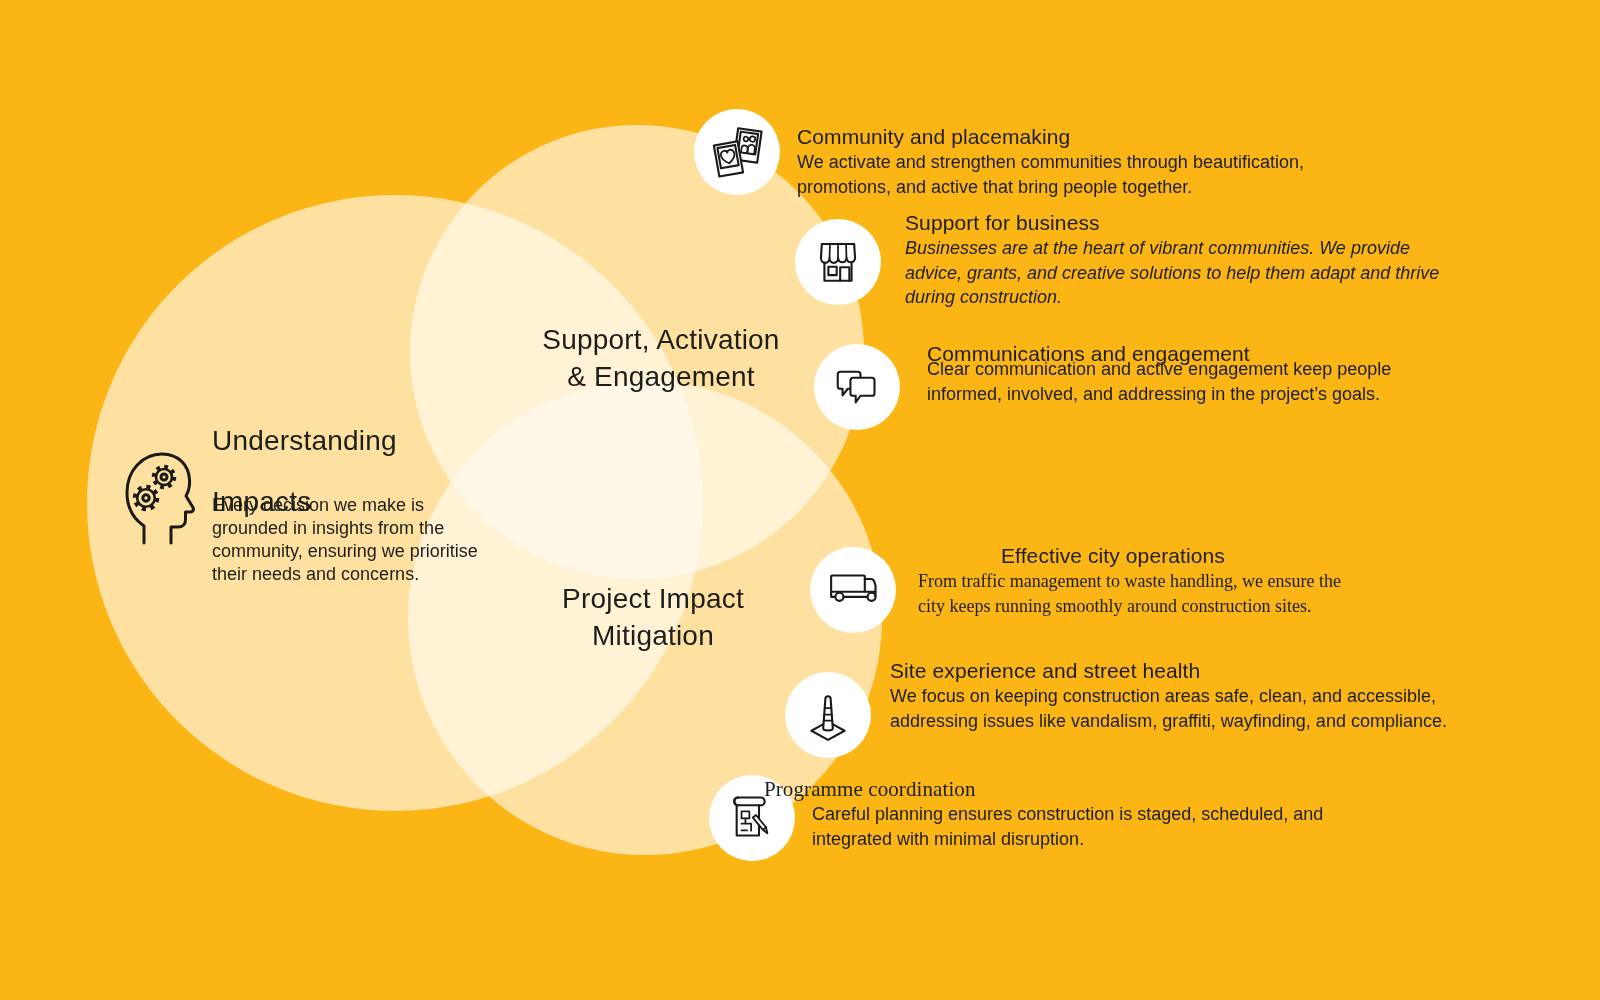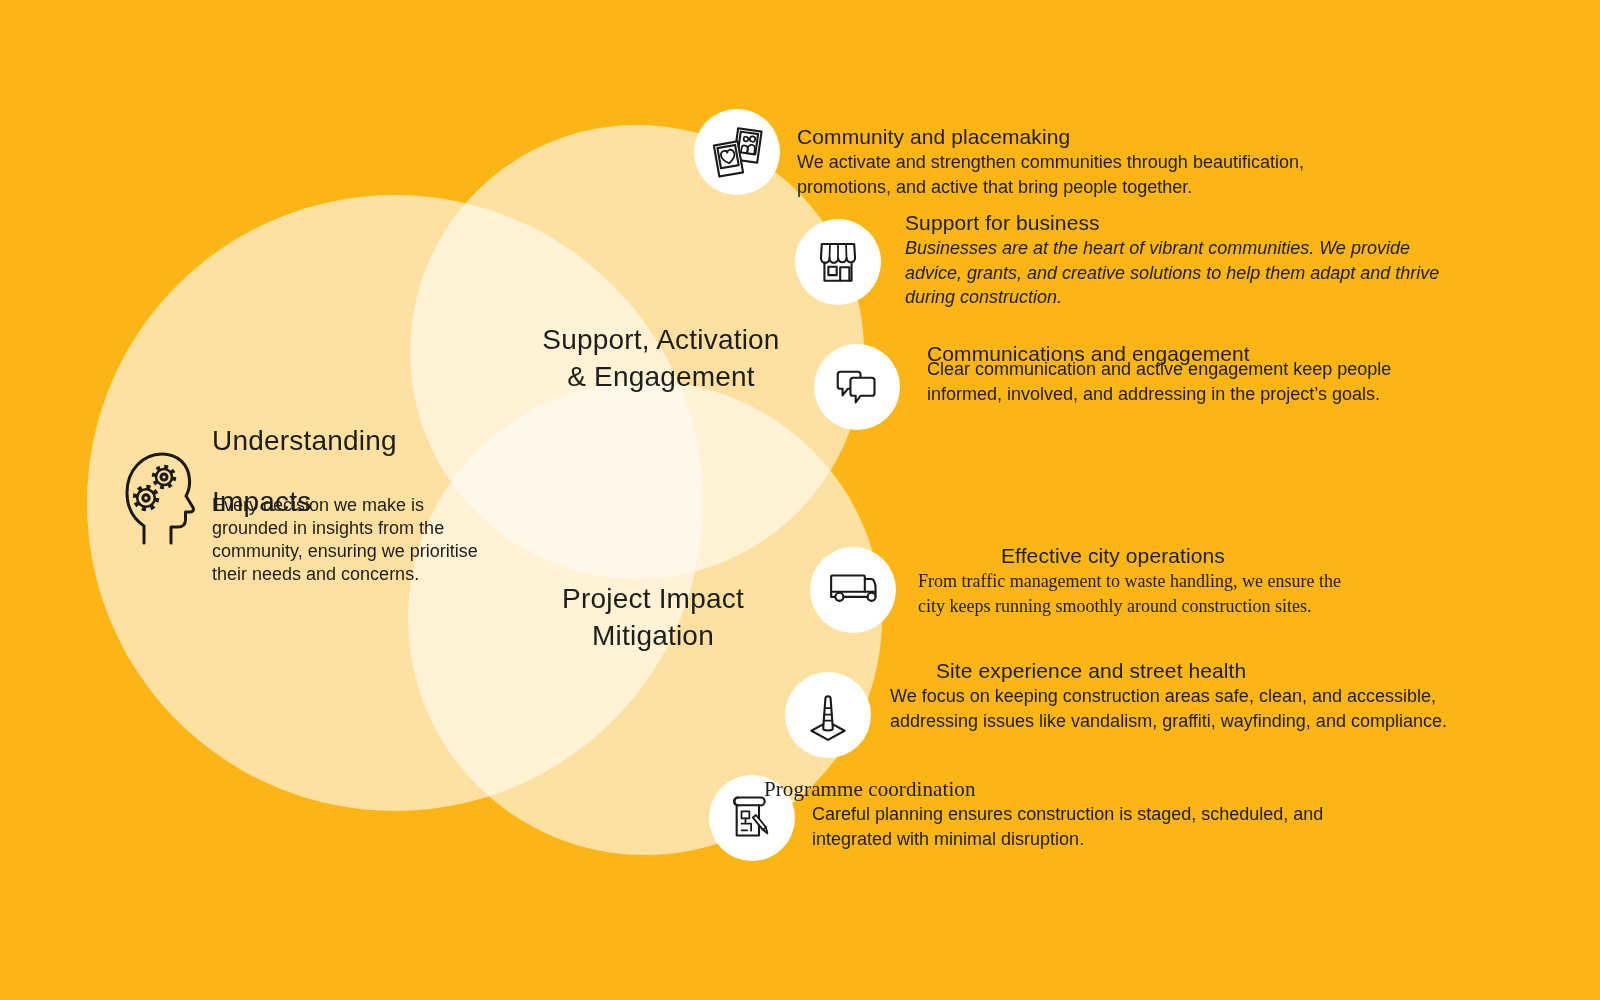--- a/index.html
+++ b/index.html
@@ -127,21 +127,21 @@
   <div class="item-desc" style="left:918px;top:569px;font-family:Liberation Serif, serif;">From traffic management to waste handling, we ensure the
 city keeps running smoothly around construction sites.</div>
 
   <div class="icon-circle" style="left:785px;top:672px;">
     <svg viewBox="0 0 64 64">
       <path class="ln" d="M32,39.5 L51,50 L32,60.5 L13,50 Z"></path>
       <path class="lnf" d="M26.5,47.5 C26.5,47.5 29,14 29,13.5 a3,3 0 0 1 6,0 C35,14 37.5,47.5 37.5,47.5 a5.5,2.2 0 0 1 -11,0 Z"></path>
       <path class="ln" d="M28.2,24 h7.6 M27.6,31.5 h8.8 M27,38.5 h10" style="stroke-width:2"></path>
     </svg>
   </div>
-  <div class="item-title" style="left:936px;top:658px;">Site experience and street health</div>
+  <div class="item-title" style="left:890px;top:658px;">Site experience and street health</div>
   <div class="item-desc" style="left:890px;top:684px;">We focus on keeping construction areas safe, clean, and accessible,
 addressing issues like vandalism, graffiti, wayfinding, and compliance.</div>
 
   <div class="icon-circle" style="left:709px;top:775px;">
     <svg viewBox="0 0 64 64">
       <rect class="ln" x="11.5" y="8.5" width="35" height="9" rx="4.5"></rect>
       <path class="ln" d="M16.5,8.5 a4.5,4.5 0 1 0 0,9"></path>
       <path class="ln" d="M14.5,17.5 V52 H40 V17.5"></path>
       <rect class="ln" x="20" y="24.5" width="9" height="8" style="stroke-width:2"></rect>
       <path class="ln" d="M24.5,32.5 v6 M20,38.5 h11 M31,38.5 v8 M20,46 h6.5" style="stroke-width:2"></path>

